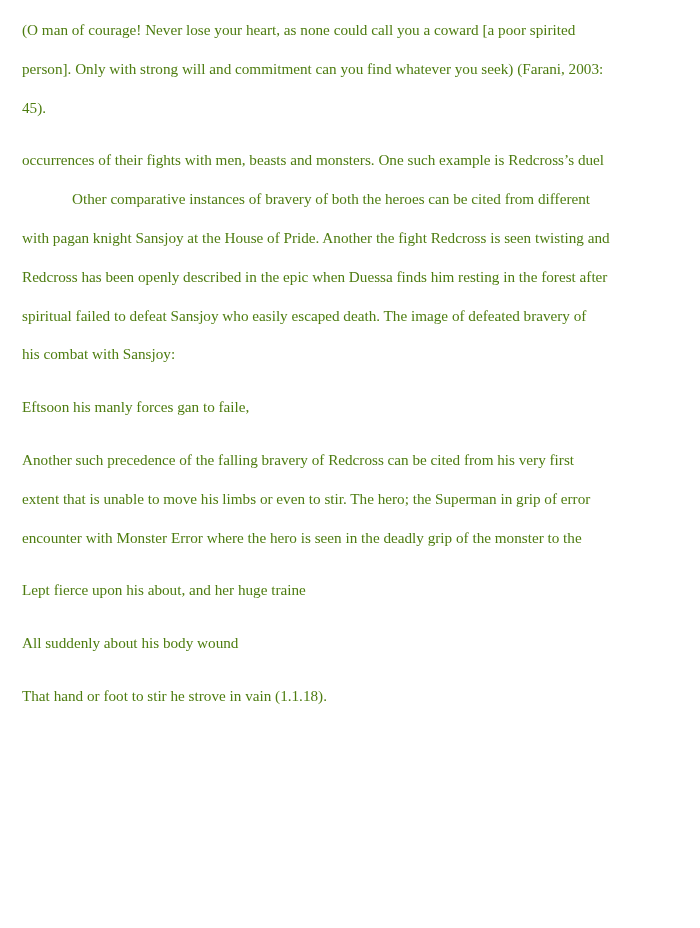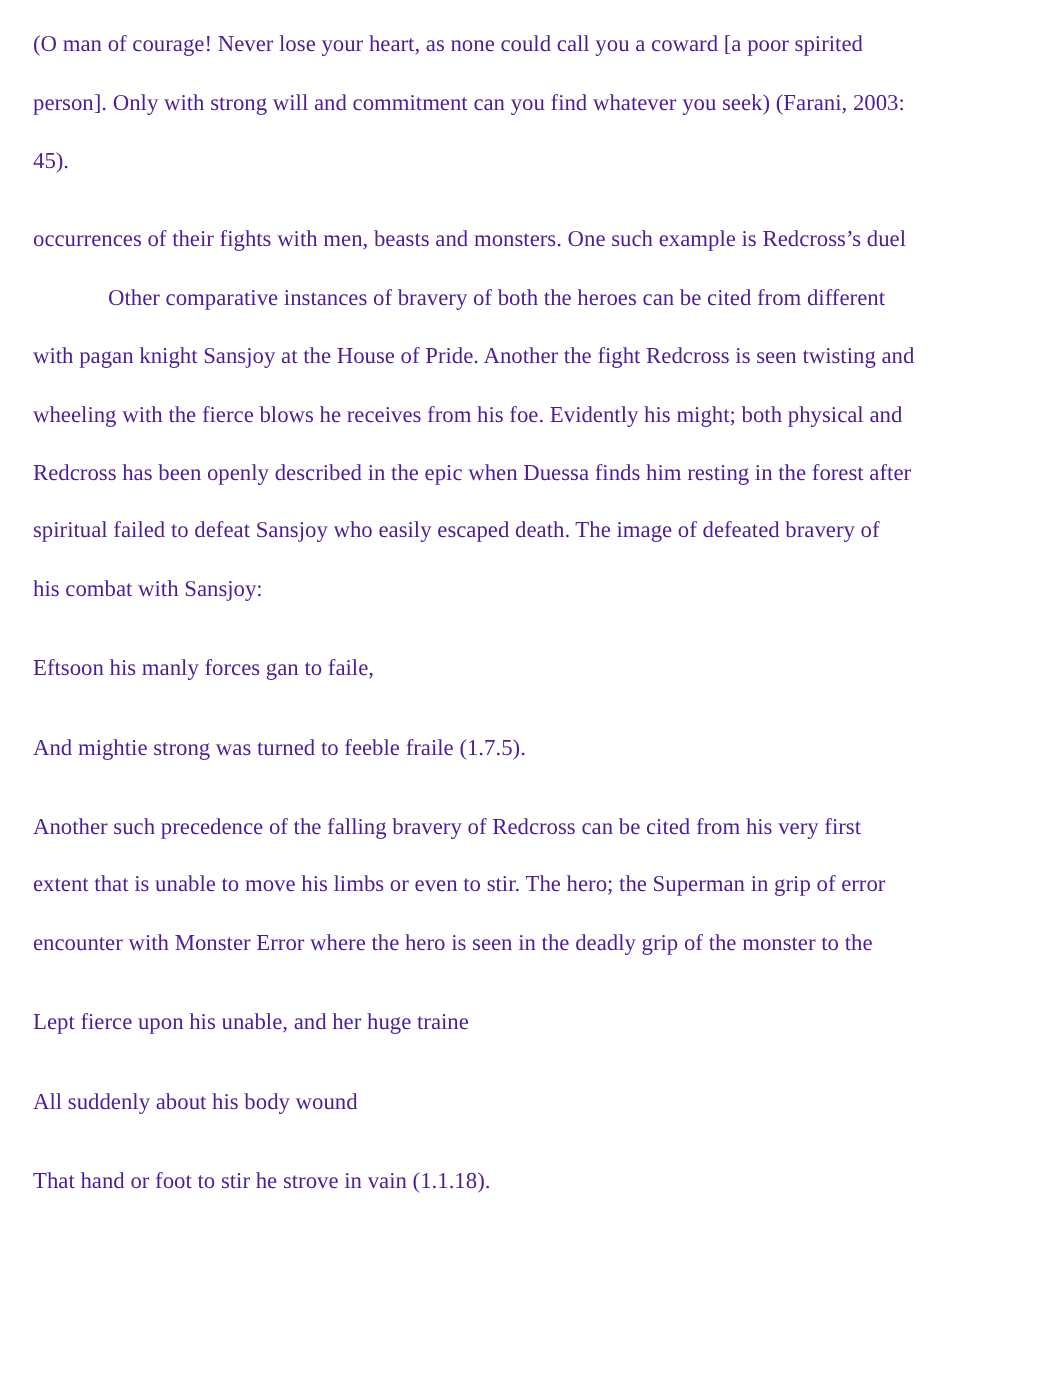--- a/index.html
+++ b/index.html
@@ -14,21 +14,21 @@
       position: relative;
     }
     .page {
       position: absolute;
       left: 22px;
       top: 11px;
       width: 660px;
       font-family: "Liberation Serif", "DejaVu Serif", serif;
       font-size: 15.2px;
       line-height: 38.8px;
-      color: #4c1d95;
+      color: #4d7c0f;
     }
     .para {
       margin: 0 0 14px 0;
       padding: 0;
       white-space: nowrap;
     }
     .line {
       display: block;
       height: 38.8px;
     }
@@ -51,32 +51,30 @@
   <p class="para">
     <span class="line">(O man of courage! Never lose your heart, as none could call you a coward [a poor spirited</span>
     <span class="line">person]. Only with strong will and commitment can you find whatever you seek) (Farani, 2003:</span>
     <span class="line">45).</span>
   </p>
 
   <p class="para">
     <span class="line">occurrences of their fights with men, beasts and monsters. One such example is Redcross’s duel</span>
     <span class="line indent">Other comparative instances of bravery of both the heroes can be cited from different</span>
     <span class="line">with pagan knight Sansjoy at the House of Pride. Another the fight Redcross is seen twisting and</span>
-    <span class="line">wheeling with the fierce blows he receives from his foe. Evidently his might; both physical and</span>
     <span class="line">Redcross has been openly described in the epic when Duessa finds him resting in the forest after</span>
     <span class="line">spiritual failed to defeat Sansjoy who easily escaped death. The image of defeated bravery of</span>
     <span class="line">his combat with Sansjoy:</span>
   </p>
 
   <span class="verse">Eftsoon his manly forces gan to faile,</span>
-  <span class="verse">And mightie strong was turned to feeble fraile (1.7.5).</span>
 
   <p class="para">
     <span class="line">Another such precedence of the falling bravery of Redcross can be cited from his very first</span>
     <span class="line">extent that is unable to move his limbs or even to stir. The hero; the Superman in grip of error</span>
     <span class="line">encounter with Monster Error where the hero is seen in the deadly grip of the monster to the</span>
   </p>
 
-  <span class="verse">Lept fierce upon his unable, and her huge traine</span>
+  <span class="verse">Lept fierce upon his about, and her huge traine</span>
   <span class="verse">All suddenly about his body wound</span>
   <span class="verse">That hand or foot to stir he strove in vain (1.1.18).</span>
 
 </div>
 
 </body></html>

